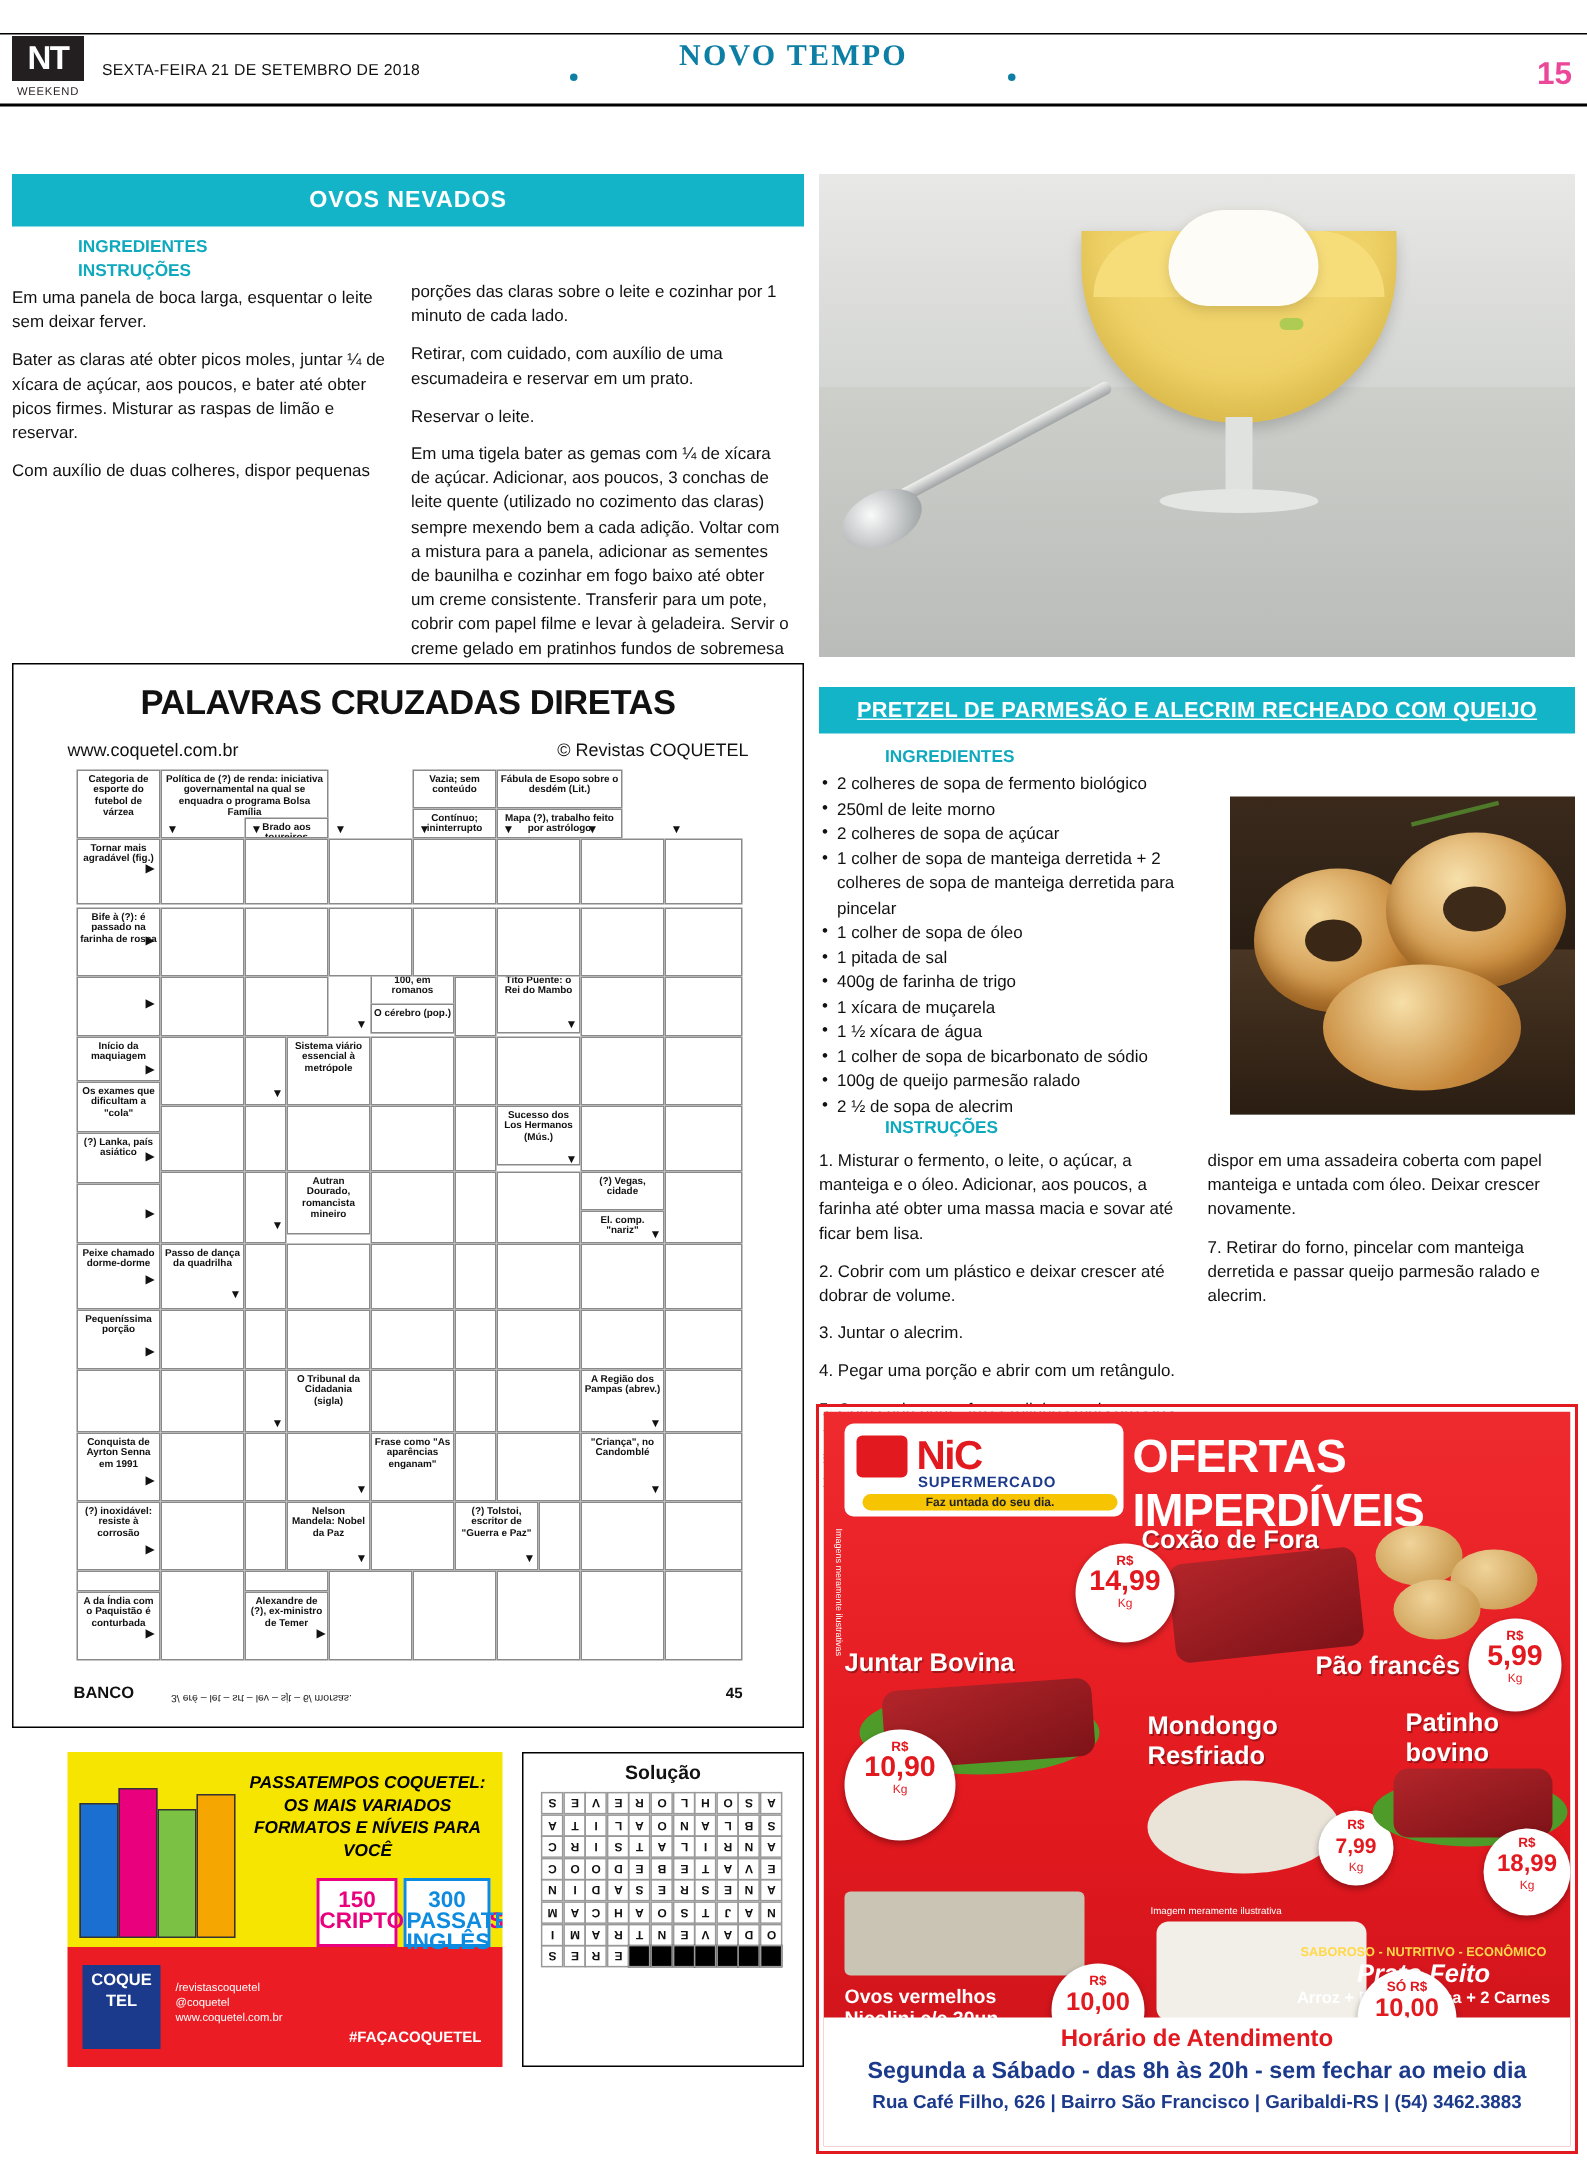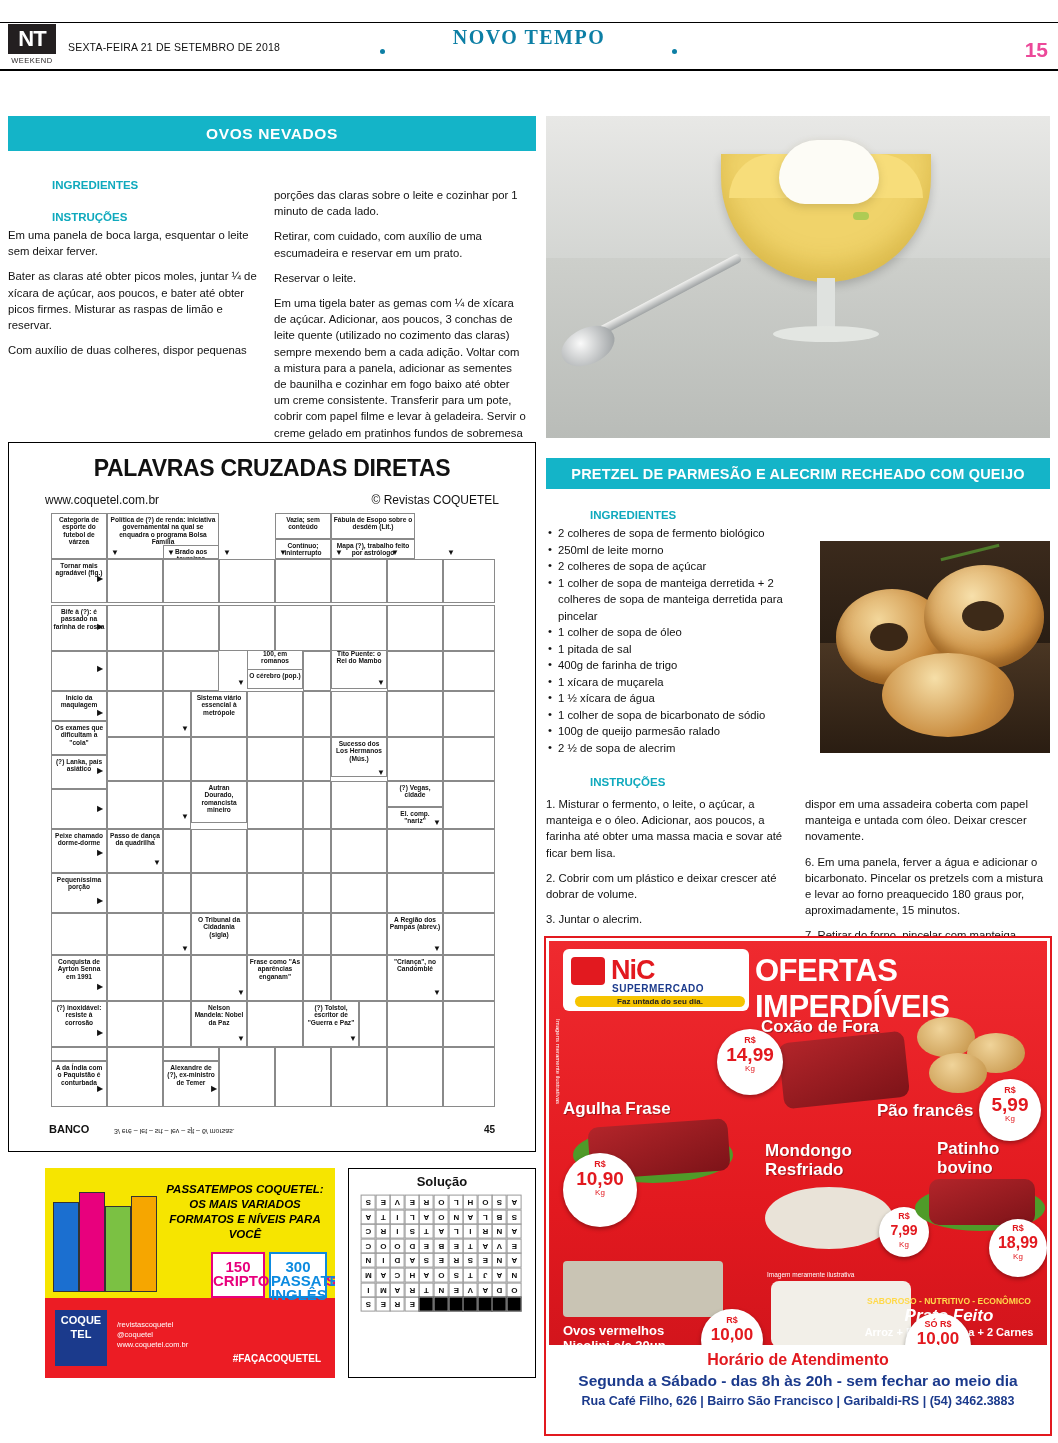--- a/index.html
+++ b/index.html
@@ -28,21 +28,21 @@
      color:#0d7fa5; font-size:20px; font-weight:bold; letter-spacing:1.5px; font-family:"Liberation Serif", serif;}
   .mast-mail { position:absolute; left:0; top:48px; width:1058px; text-align:center; font-size:9.5px; color:#333; }
   .mast-dot-l { position:absolute; left:380px; top:49px; width:5px; height:5px; border-radius:50%; background:#0d7fa5; }
   .mast-dot-r { position:absolute; left:672px; top:49px; width:5px; height:5px; border-radius:50%; background:#0d7fa5; }
   .mast-page { position:absolute; right:10px; top:38px; font-size:21px; font-weight:bold; color:#ec4899; }
 
   
   .r1 { position:absolute; left:8px; top:116px; width:528px; }
   .banner { background:#14b4c8; color:#fff; font-weight:bold; text-align:center;
      font-size:15.5px; letter-spacing:0.6px; padding:9px 0 8px; }
-  .sec-label { color:#0fa9bd; font-weight:bold; font-size:11.5px; margin:20px 0 4px;padding-left:44px; }
+  .sec-label { color:#0fa9bd; font-weight:bold; font-size:11.5px; margin:0 0 4px;padding-left:44px; }
   .ing-list { list-style:none; margin:0; padding:0; font-size:11.3px; line-height:16.5px; }
   .ing-list li { position:relative; padding-left:12px; }
   .ing-list li:before { content:"•"; position:absolute; left:2px; top:-1px; color:#111; }
   .cols { display:flex; gap:14px; margin-top:8px; }
   .col-l { width:252px; }
   .col-r { width:252px; }
   .para { font-size:11.3px; line-height:16.2px; margin:0 0 0; }
   .para + .para { margin-top:9px; }
   .r1-body { position:relative; }
 
@@ -106,21 +106,21 @@
   .sol-title { text-align:center; font-weight:bold; font-size:13px; margin-top:5px; }
   .sol-grid { position:absolute; left:12px; top:26px; display:grid;
      grid-template-columns:repeat(11,14.6px); grid-auto-rows:14.6px; }
   .sol-grid div { border:0.5px solid #999; font-size:8px; text-align:center; line-height:14px;
      transform:rotate(180deg); font-weight:bold; }
   .sol-grid div.blk { background:#000; }
 
   
   .r2 { position:absolute; left:546px; top:458px; width:504px; }
   .banner2 { background:#14b4c8; color:#fff; font-weight:bold; text-align:center;
-     font-size:14.5px; letter-spacing:0.2px; padding:8px 4px 7px; }
+     font-size:14.5px; letter-spacing:0.2px; padding:8px 4px 7px;text-decoration:underline; }
   .r2-body { position:relative; margin-top:10px; }
   .r2-ing { width:268px; }
   .photo2 { position:absolute; right:0; top:32px; width:230px; height:212px; overflow:hidden;
      background:linear-gradient(180deg,#3b2a1c,#16100a); }
   .p2-board { position:absolute; left:0; bottom:0; width:100%; height:52%;
      background:linear-gradient(180deg,#4a3623,#2a1d12); }
   .p2-pr1 { position:absolute; left:16px; top:48px; width:112px; height:96px; border-radius:50%;
      background:radial-gradient(circle at 38% 32%,#f3d79b,#c98a3c 62%,#a9692a);
      box-shadow:inset 0 -10px 14px rgba(110,60,10,.5); }
   .p2-pr1:after { content:""; position:absolute; left:34px; top:34px; width:38px; height:28px; border-radius:50%;
@@ -546,21 +546,20 @@
       <div class="r2-cols">
         <div class="c">
           <p class="para">1. Misturar o fermento, o leite, o açúcar, a manteiga e o óleo. Adicionar, aos poucos, a farinha até obter uma massa macia e sovar até ficar bem lisa.</p>
           <p class="para">2. Cobrir com um plástico e deixar crescer até dobrar de volume.</p>
           <p class="para">3. Juntar o alecrim.</p>
           <p class="para">4. Pegar uma porção e abrir com um retângulo.</p>
           <p class="para">5. Com cada parte, fazer rolinhos mais grossos no centro e mais finos nas pontas, abrir e dispor a muçarela ralada. Fechar e formatar como pretzel,</p>
         </div>
         <div class="c">
           <p class="para">dispor em uma assadeira coberta com papel manteiga e untada com óleo. Deixar crescer novamente.</p>
-          <p class="para">6. Em uma panela, ferver a água e adicionar o bicarbonato. Pincelar os pretzels com a mistura e levar ao forno preaquecido 180 graus por, aproximadamente, 15 minutos.</p>
           <p class="para">7. Retirar do forno, pincelar com manteiga derretida e passar queijo parmesão ralado e alecrim.</p>
         </div>
       </div>
     </div>
   </div>
 
   <div class="ad">
     <div class="ad-head">
       <div class="nic">
         <div class="nic-cart"></div>
@@ -578,21 +577,21 @@
       <span class="pname">Coxão de Fora</span>
     </div>
     <div class="meat" style="left:232px; top:96px; width:126px; height:66px; transform:rotate(-6deg);"></div>
     <div class="price" style="left:168px; top:88px; width:66px; height:66px;">
       <span class="rs">R$</span>
       <span class="v">14,99</span>
       <span class="kg">Kg</span>
     </div>
 
     <div class="prod" style="left:14px; top:158px;">
-      <span class="pname">Agulha Frase</span>
+      <span class="pname">Juntar Bovina</span>
     </div>
     <div class="lettuce" style="left:24px; top:186px; width:160px; height:56px;"></div>
     <div class="meat" style="left:40px; top:182px; width:140px; height:52px; transform:rotate(-4deg);"></div>
     <div class="price" style="left:14px; top:212px; width:74px; height:74px;">
       <span class="rs">R$</span>
       <span class="v">10,90</span>
       <span class="kg">Kg</span>
     </div>
 
     <div class="bread" style="left:368px; top:76px; width:58px; height:40px;"></div>

